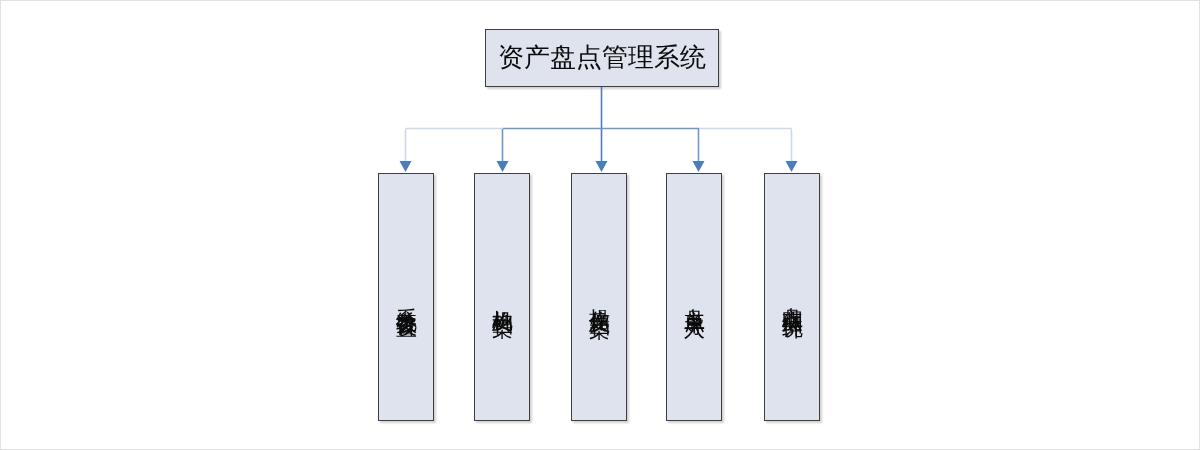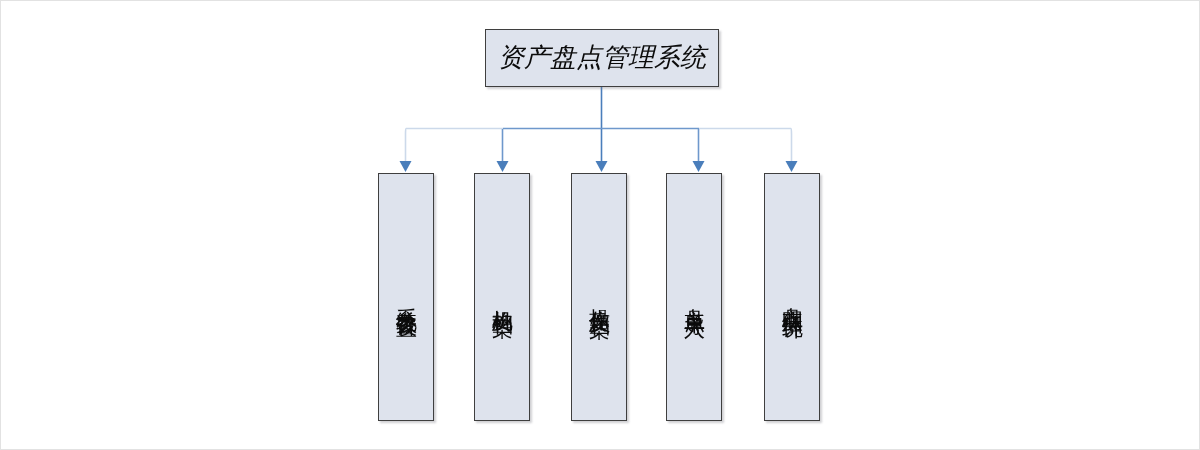--- a/index.html
+++ b/index.html
@@ -36,21 +36,20 @@
     top: 28px;
     width: 234px;
     height: 58px;
   }
   .node-root .node-label {
     font-size: 26px;
     line-height: 1;
     color: #0b0b0b;
     letter-spacing: 0px;
     white-space: nowrap;
-    font-style: italic;
   }
   .node-child {
     top: 172px;
     width: 56px;
     height: 248px;
   }
   .node-child .node-label {
     writing-mode: vertical-rl;
     text-orientation: upright;
     font-size: 21px;

